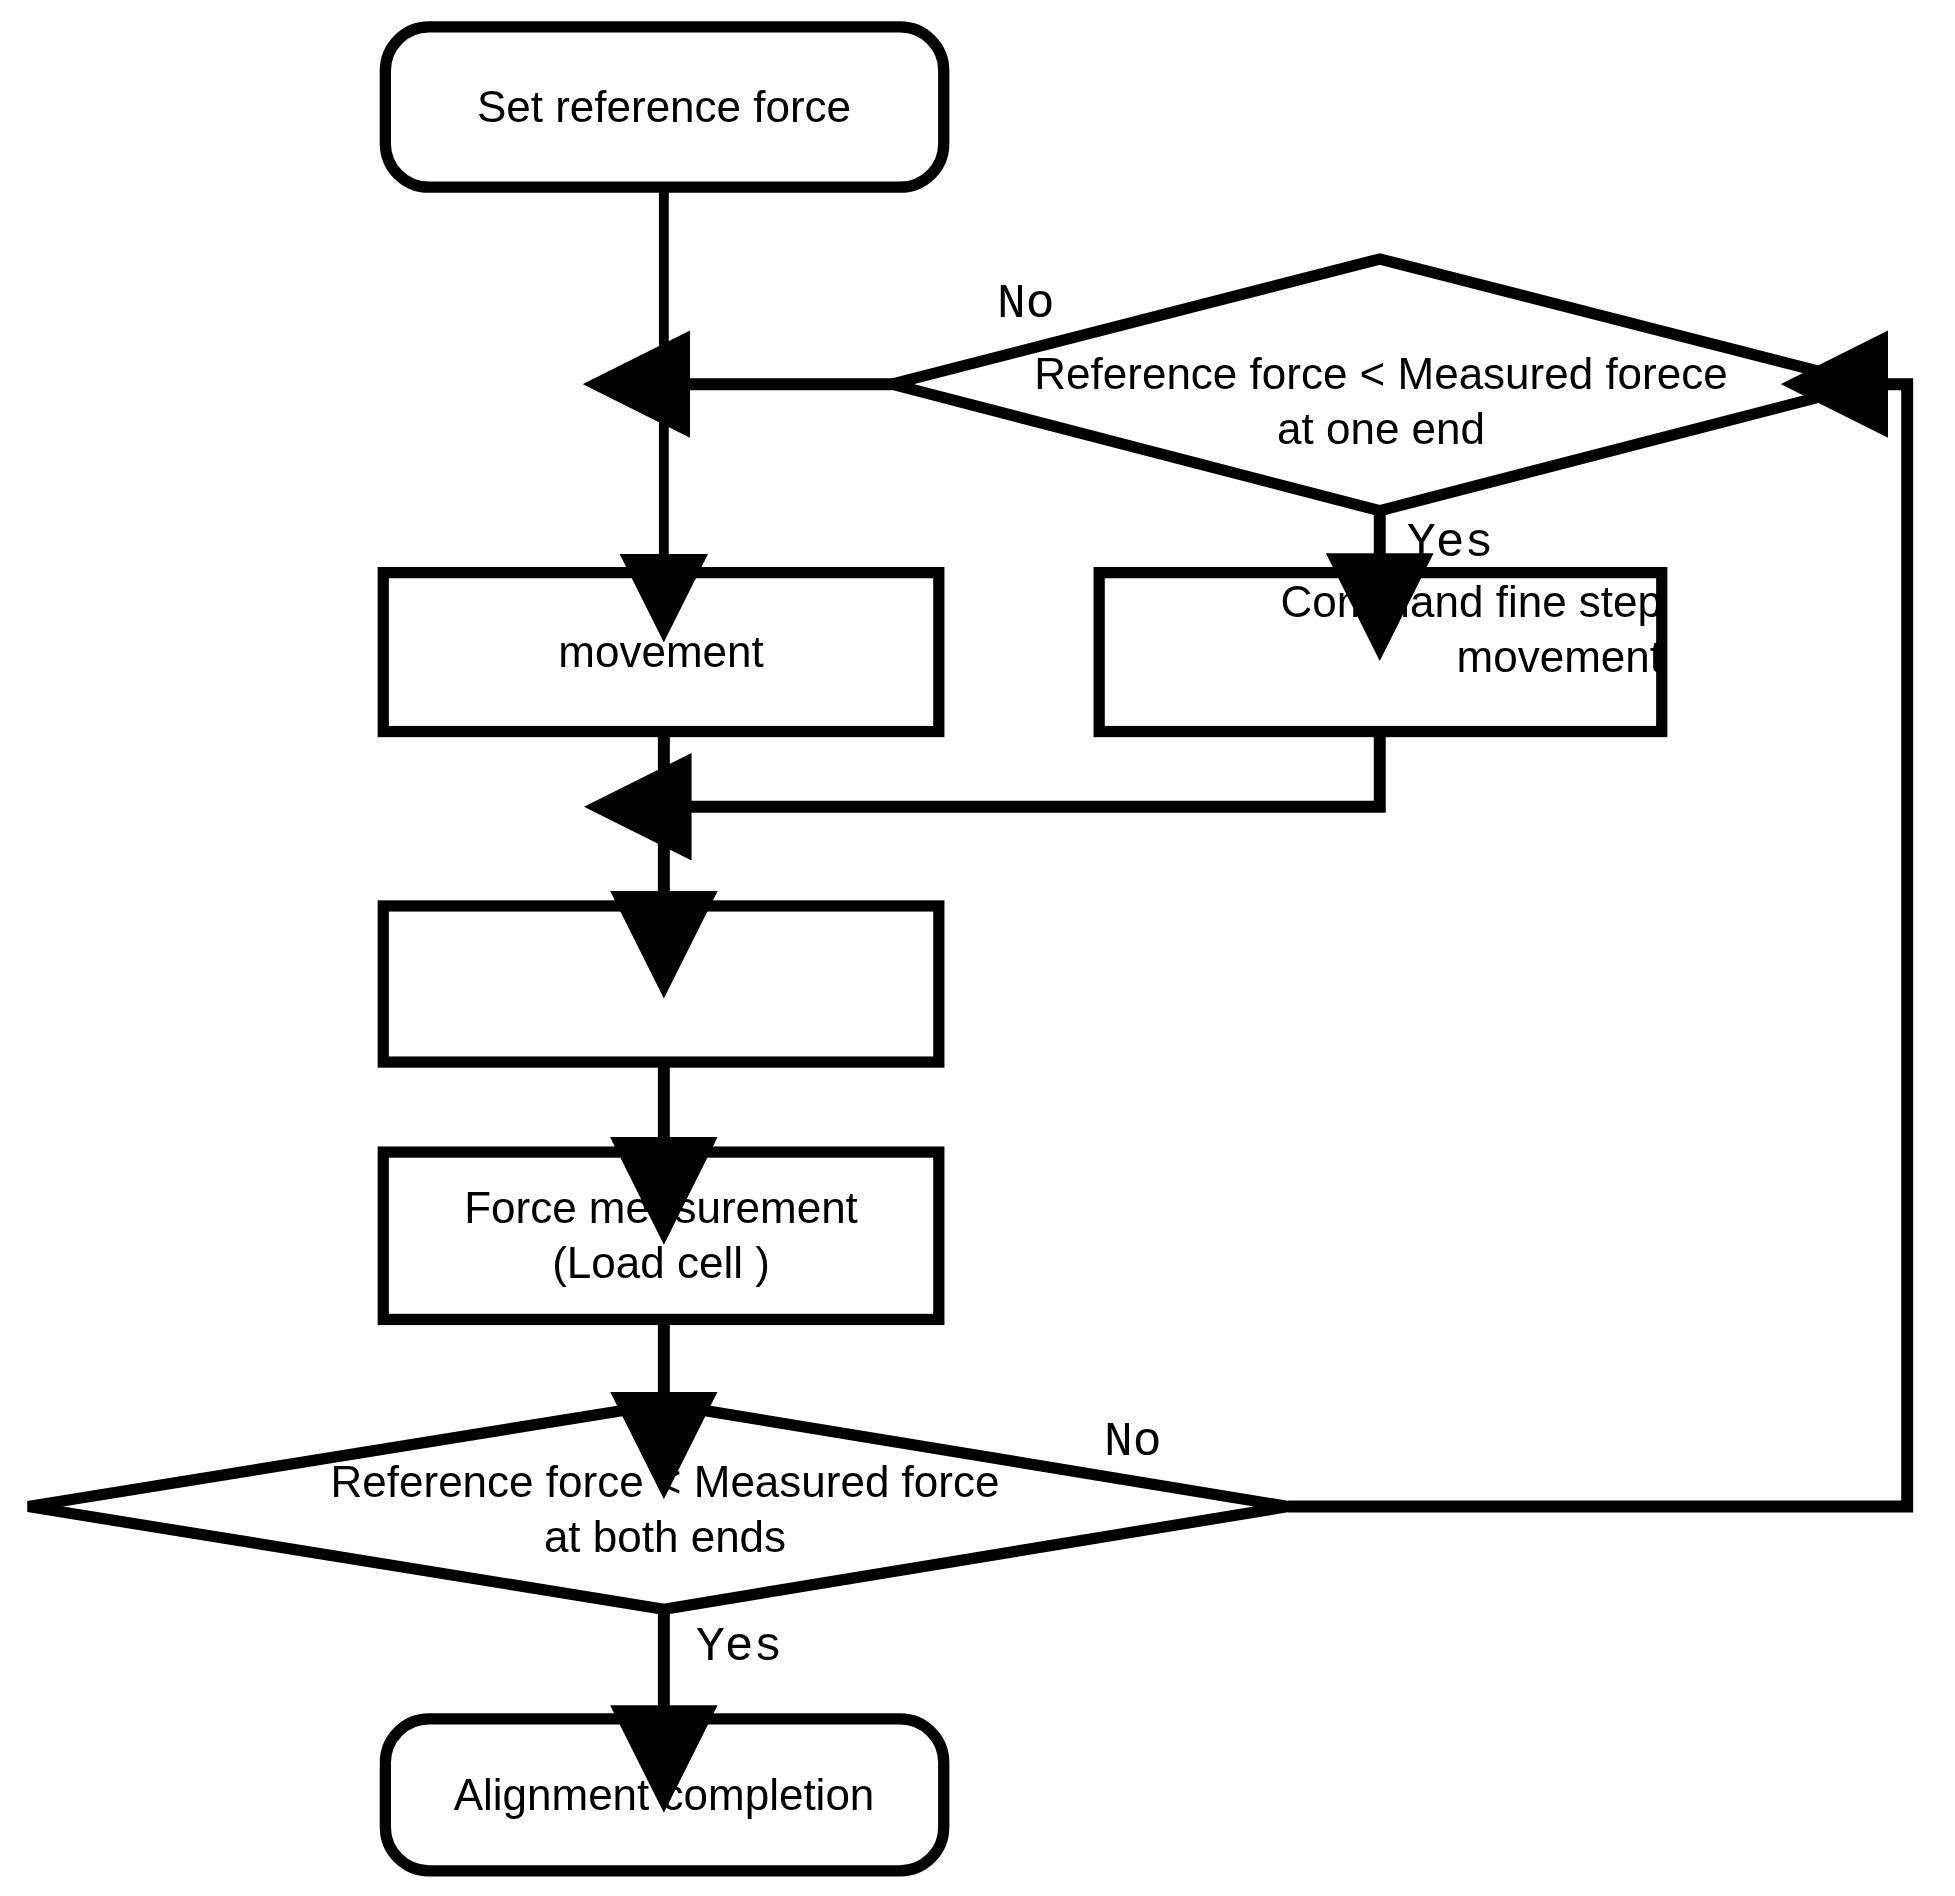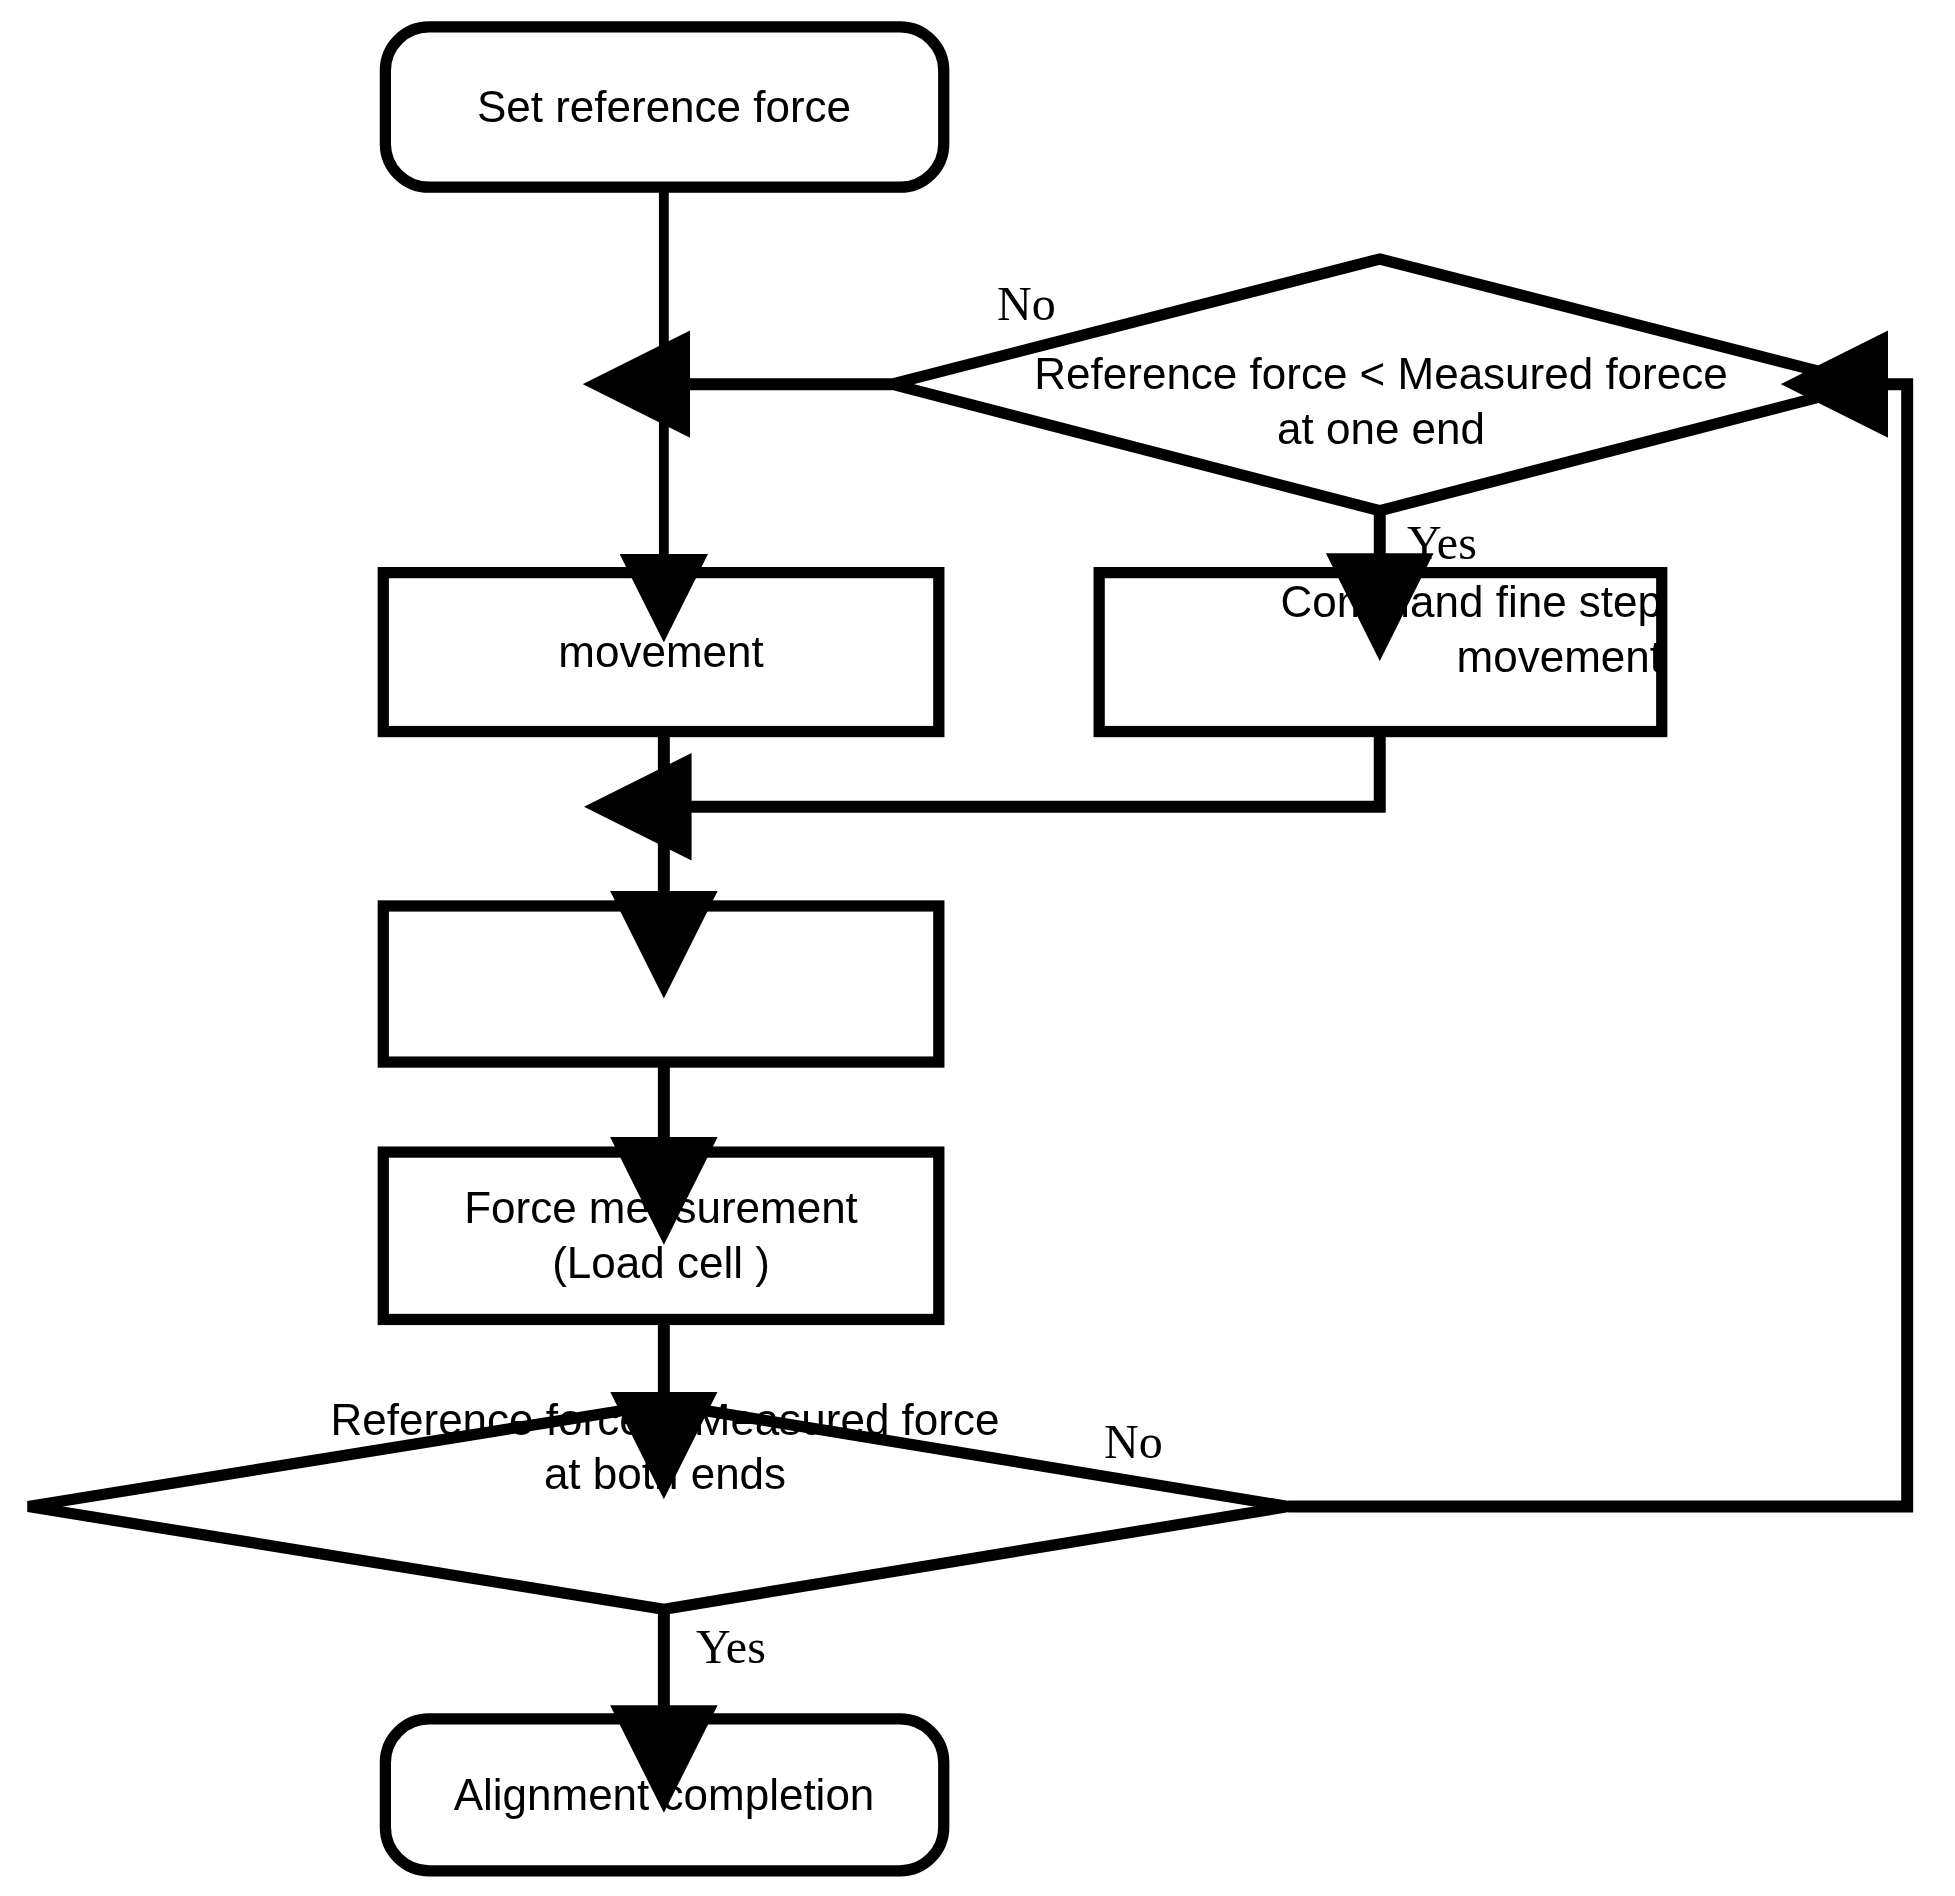--- a/index.html
+++ b/index.html
@@ -39,21 +39,21 @@
     font-family: "Liberation Sans", sans-serif;
     font-size: 44px;
     line-height: 1.24;
     white-space: pre;
     pointer-events: none;
   }
   .node-label span { display: block; }
   .edge-label {
     position: absolute;
     color: #000000;
-    font-family: Liberation Serif, serif;
+    font-family: Liberation Mono, monospace;
     font-size: 48px;
     line-height: 1;
     white-space: pre;
   }
 </style>
 </head>
 <body>
 
 <div id="flow-root">
 
@@ -119,21 +119,21 @@
     <span>Command fine step</span>
     <span>movement</span>
   </div>
 
 
   <div class="node-label" style="left:383px; top:1152px; width:556px; height:167px;">
     <span>Force measurement</span>
     <span>(Load cell )</span>
   </div>
 
-  <div class="node-label" style="left:169px; top:1353px; width:992px; height:149px;justify-content:flex-end;">
+  <div class="node-label" style="left:169px; top:1435px; width:992px; height:149px;">
     <span>Reference force &lt; Measured force</span>
     <span>at both ends</span>
   </div>
 
   <div class="node-label" style="left:385px; top:1719px; width:558px; height:152px;">
     <span>Alignment completion</span>
   </div>
 
   <div class="edge-label" style="left:997px; top:280px;">No</div>
 

